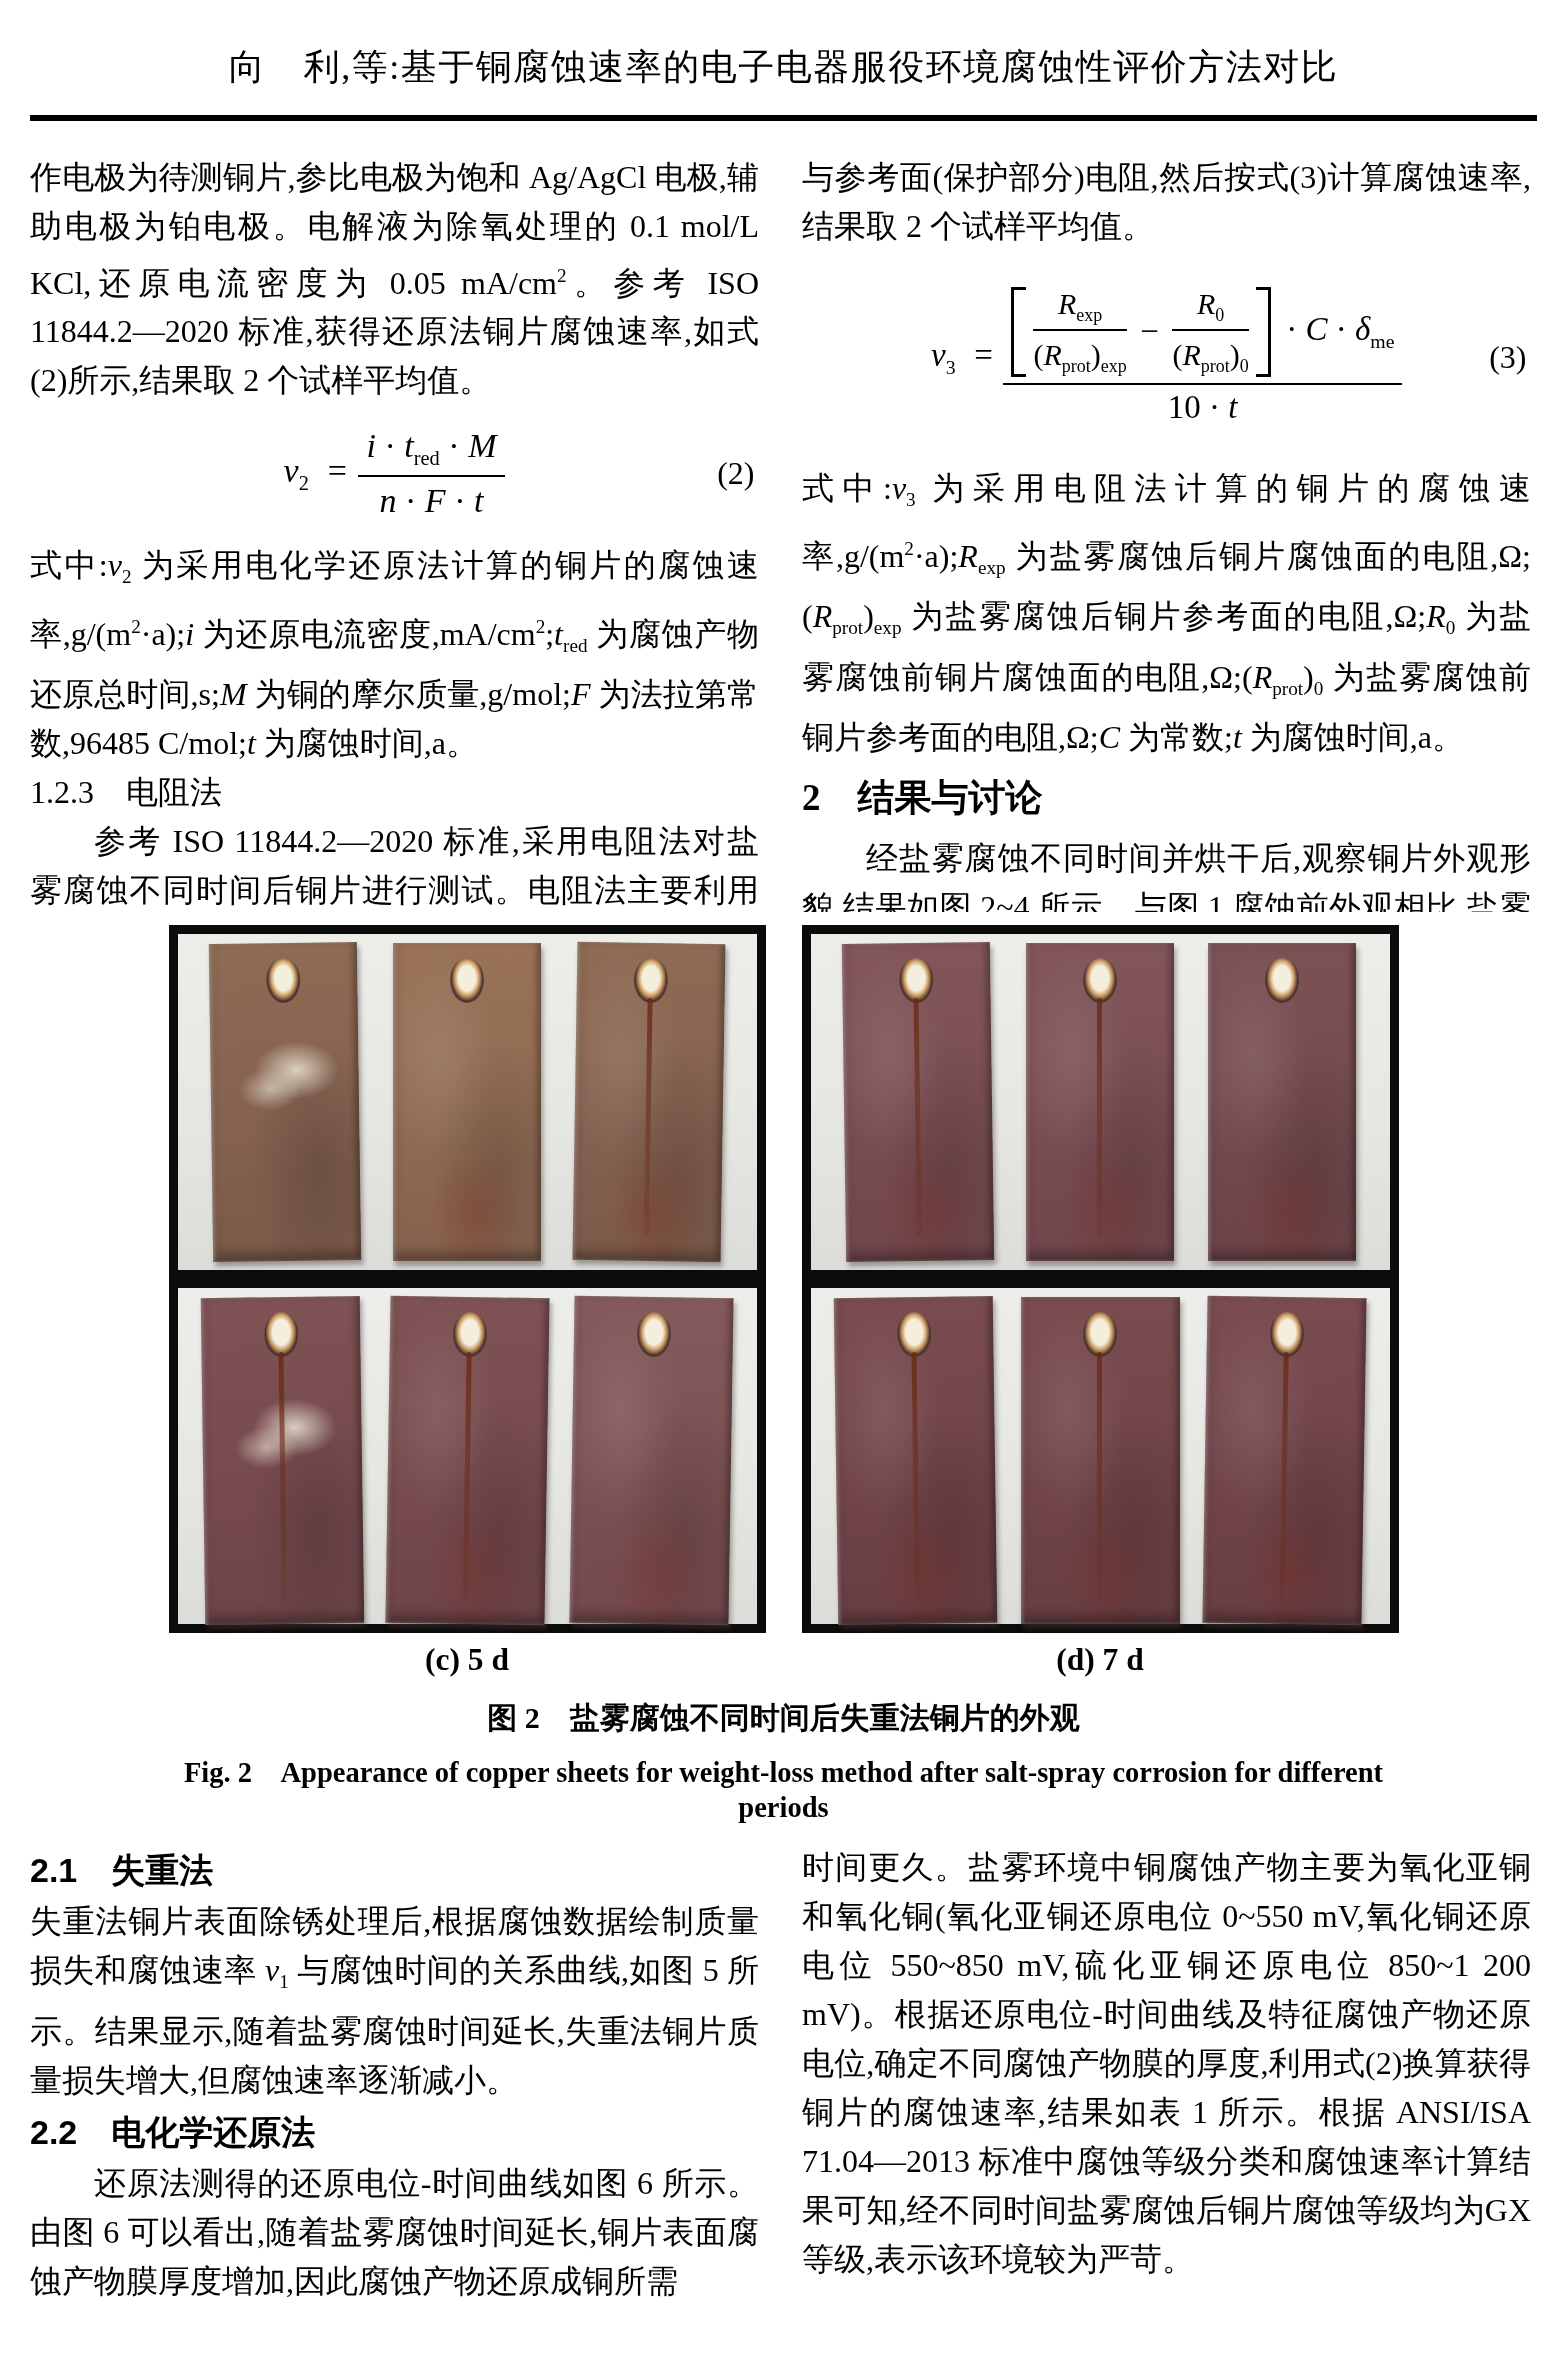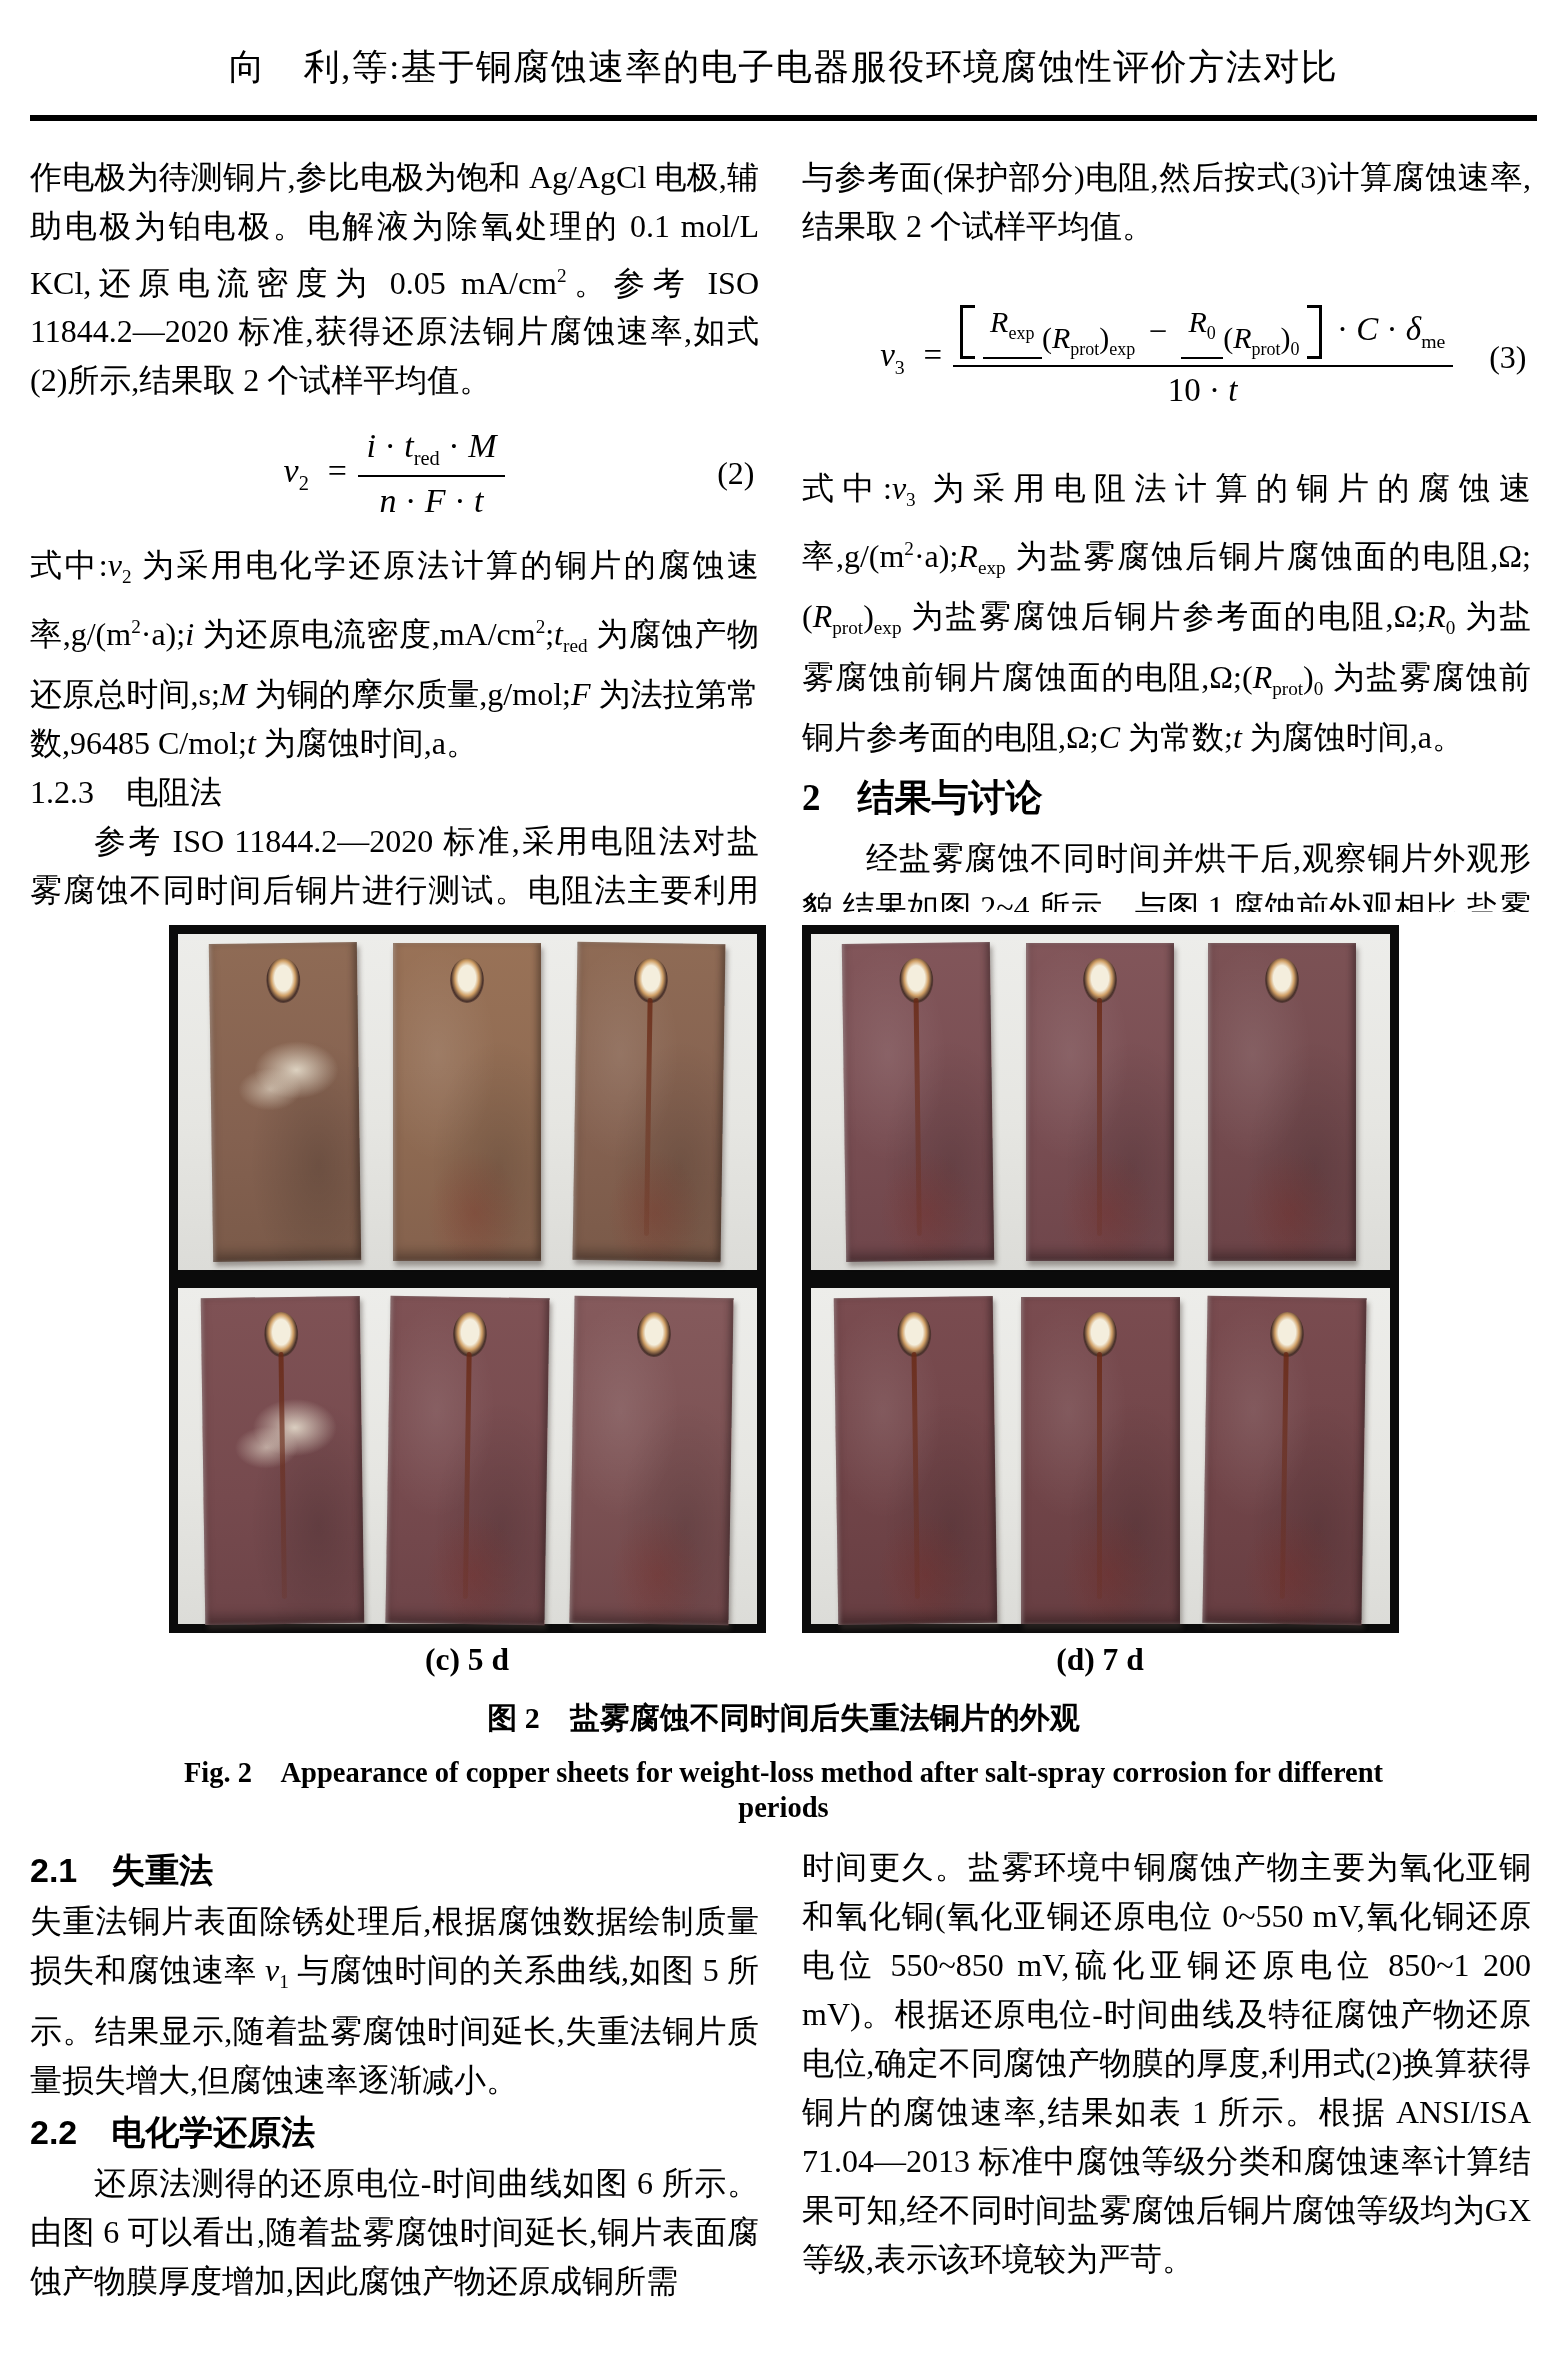--- a/index.html
+++ b/index.html
@@ -30,23 +30,23 @@
   .eq3{height:189px;font-size:33px;}
   .eq-label{position:absolute;right:4.5px;top:50%;transform:translateY(-50%);font-size:32px;}
   .frac{display:inline-flex;flex-direction:column;text-align:center;vertical-align:middle;}
   .frac .num{border-bottom:2.2px solid #000;padding:0 9px 4.5px 9px;display:block;}
   .frac .den{padding-top:4.5px;display:block;}
   .eq-op{margin:0 10.5px;}
   .num-flex{display:flex;align-items:center;gap:7.5px;border-bottom:2.2px solid #000;padding:0 7.5px 6px 7.5px;}
   .brk{align-self:stretch;width:12px;border:3px solid #000;}
   .brk.l{border-right:0;}
   .brk.r{border-left:0;}
-  .ifrac{display:inline-flex;flex-direction:row;text-align:center;font-size:30px;}
+  .ifrac{display:inline-flex;flex-direction:column;text-align:center;font-size:30px;}
   .ifrac .inum{border-bottom:2.2px solid #000;padding:0 7.5px 3px 7.5px;}
-  .ifrac .iden{padding-top:16px;}
+  .ifrac .iden{padding-top:7px;}
   .minus{margin:0 6px;}
   .postfix{margin-left:7.5px;white-space:nowrap;}
 
   
   .h-l3{font-size:32px;line-height:49px;margin:0;}
   .h-l1{font-family:Liberation Serif, serif;font-weight:bold;
     font-size:37px;line-height:72px;margin:0;}
   .h-l2{font-family:"Liberation Sans","DejaVu Sans",sans-serif;font-weight:bold;
     font-size:34px;line-height:54px;margin:0;}
 

